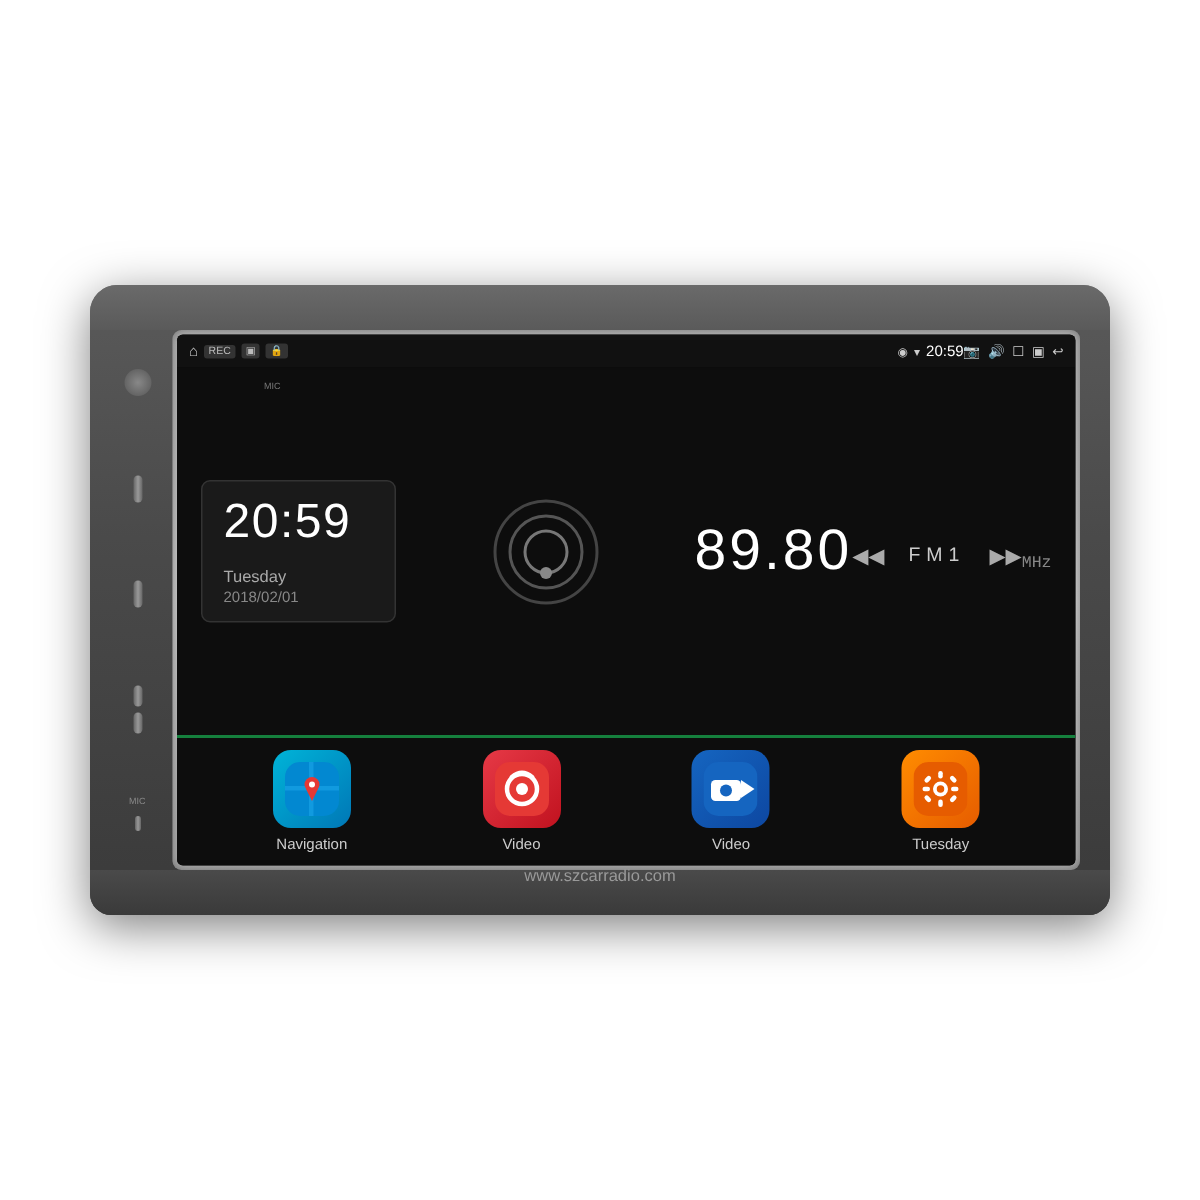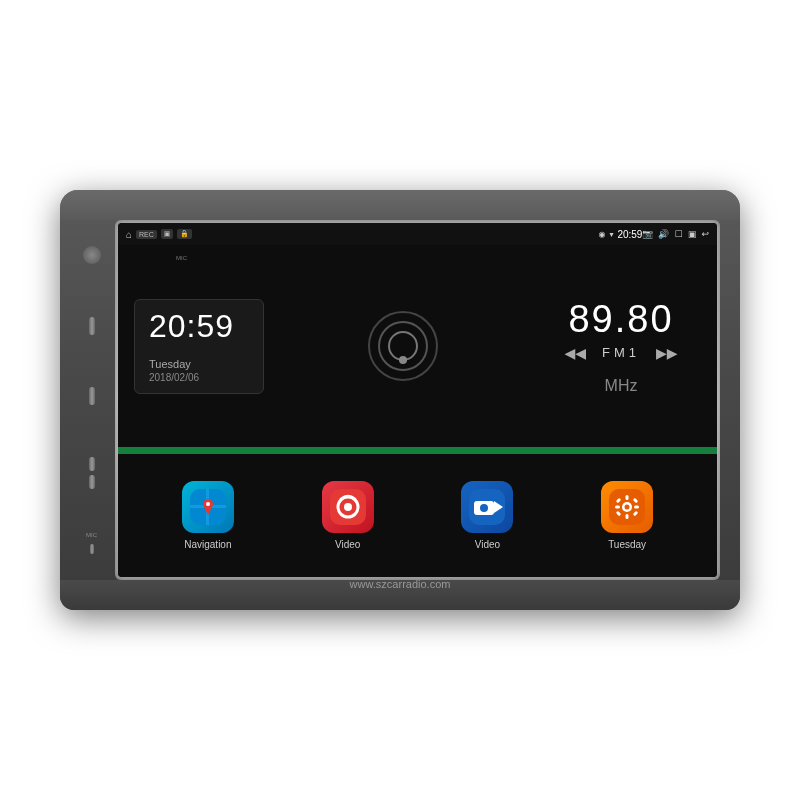--- a/index.html
+++ b/index.html
@@ -178,21 +178,21 @@
       height: 8px;
       background: #888;
       border-radius: 50%;
       position: absolute;
       bottom: 22px;
     }
 
     
     .fm-display {
       display: flex;
-      flex-direction: column;
+      flex-direction: row;
       align-items: center;
       min-width: 160px;
     }
 
     .fm-freq {
       font-size: 38px;
       color: #ffffff;
       font-weight: 300;
       letter-spacing: 2px;
     }
@@ -210,23 +210,23 @@
       color: #ccc;
       font-size: 13px;
       letter-spacing: 4px;
     }
 
     
     .app-grid {
       display: flex;
       justify-content: space-around;
       align-items: center;
-      padding: 27px 20px;
+      padding: 8px 20px;
       background: #0d0d0d;
-      border-top: 7px solid #15803d;
+      border-top: 2px solid #15803d;
     }
 
     .app-item {
       display: flex;
       flex-direction: column;
       align-items: center;
       gap: 6px;
       cursor: pointer;
     }
 
@@ -385,40 +385,40 @@
             <span class="status-icon">▣</span>
             <span class="status-icon">↩</span>
           </div>
         </div>
 
         <div class="radio-display">
 
           <div class="clock-widget">
             <div class="clock-time">20:59</div>
             <div class="clock-day">Tuesday</div>
-            <div class="clock-date">2018/02/06</div>
+            <div class="clock-date">2018/02/01</div>
           </div>
 
           <div class="signal-widget">
             <div class="signal-rings">
               <div class="signal-ring ring-3"></div>
               <div class="signal-ring ring-2"></div>
               <div class="signal-ring ring-1"></div>
               <div class="signal-dot"></div>
             </div>
           </div>
 
           <div class="fm-display">
             <div class="fm-freq">89.80</div>
             <div class="fm-controls">
               <span class="arrow-btn">◀◀</span>
               <span class="fm-label">FM1</span>
               <span class="arrow-btn">▶▶</span>
             </div>
-            <div style="color:#888; font-size:16px; margin-top:16px;">MHz</div>
+            <div style="color:#888; font-size:11px; margin-top:16px;font-family:Liberation Mono, monospace;">MHz</div>
           </div>
 
         </div>
 
         <div class="app-grid">
 
           <div class="app-item">
             <div class="app-icon nav">
               <svg width="36" height="36" viewBox="0 0 36 36">
                 <rect width="36" height="36" rx="10" fill="#0288d1"></rect>

